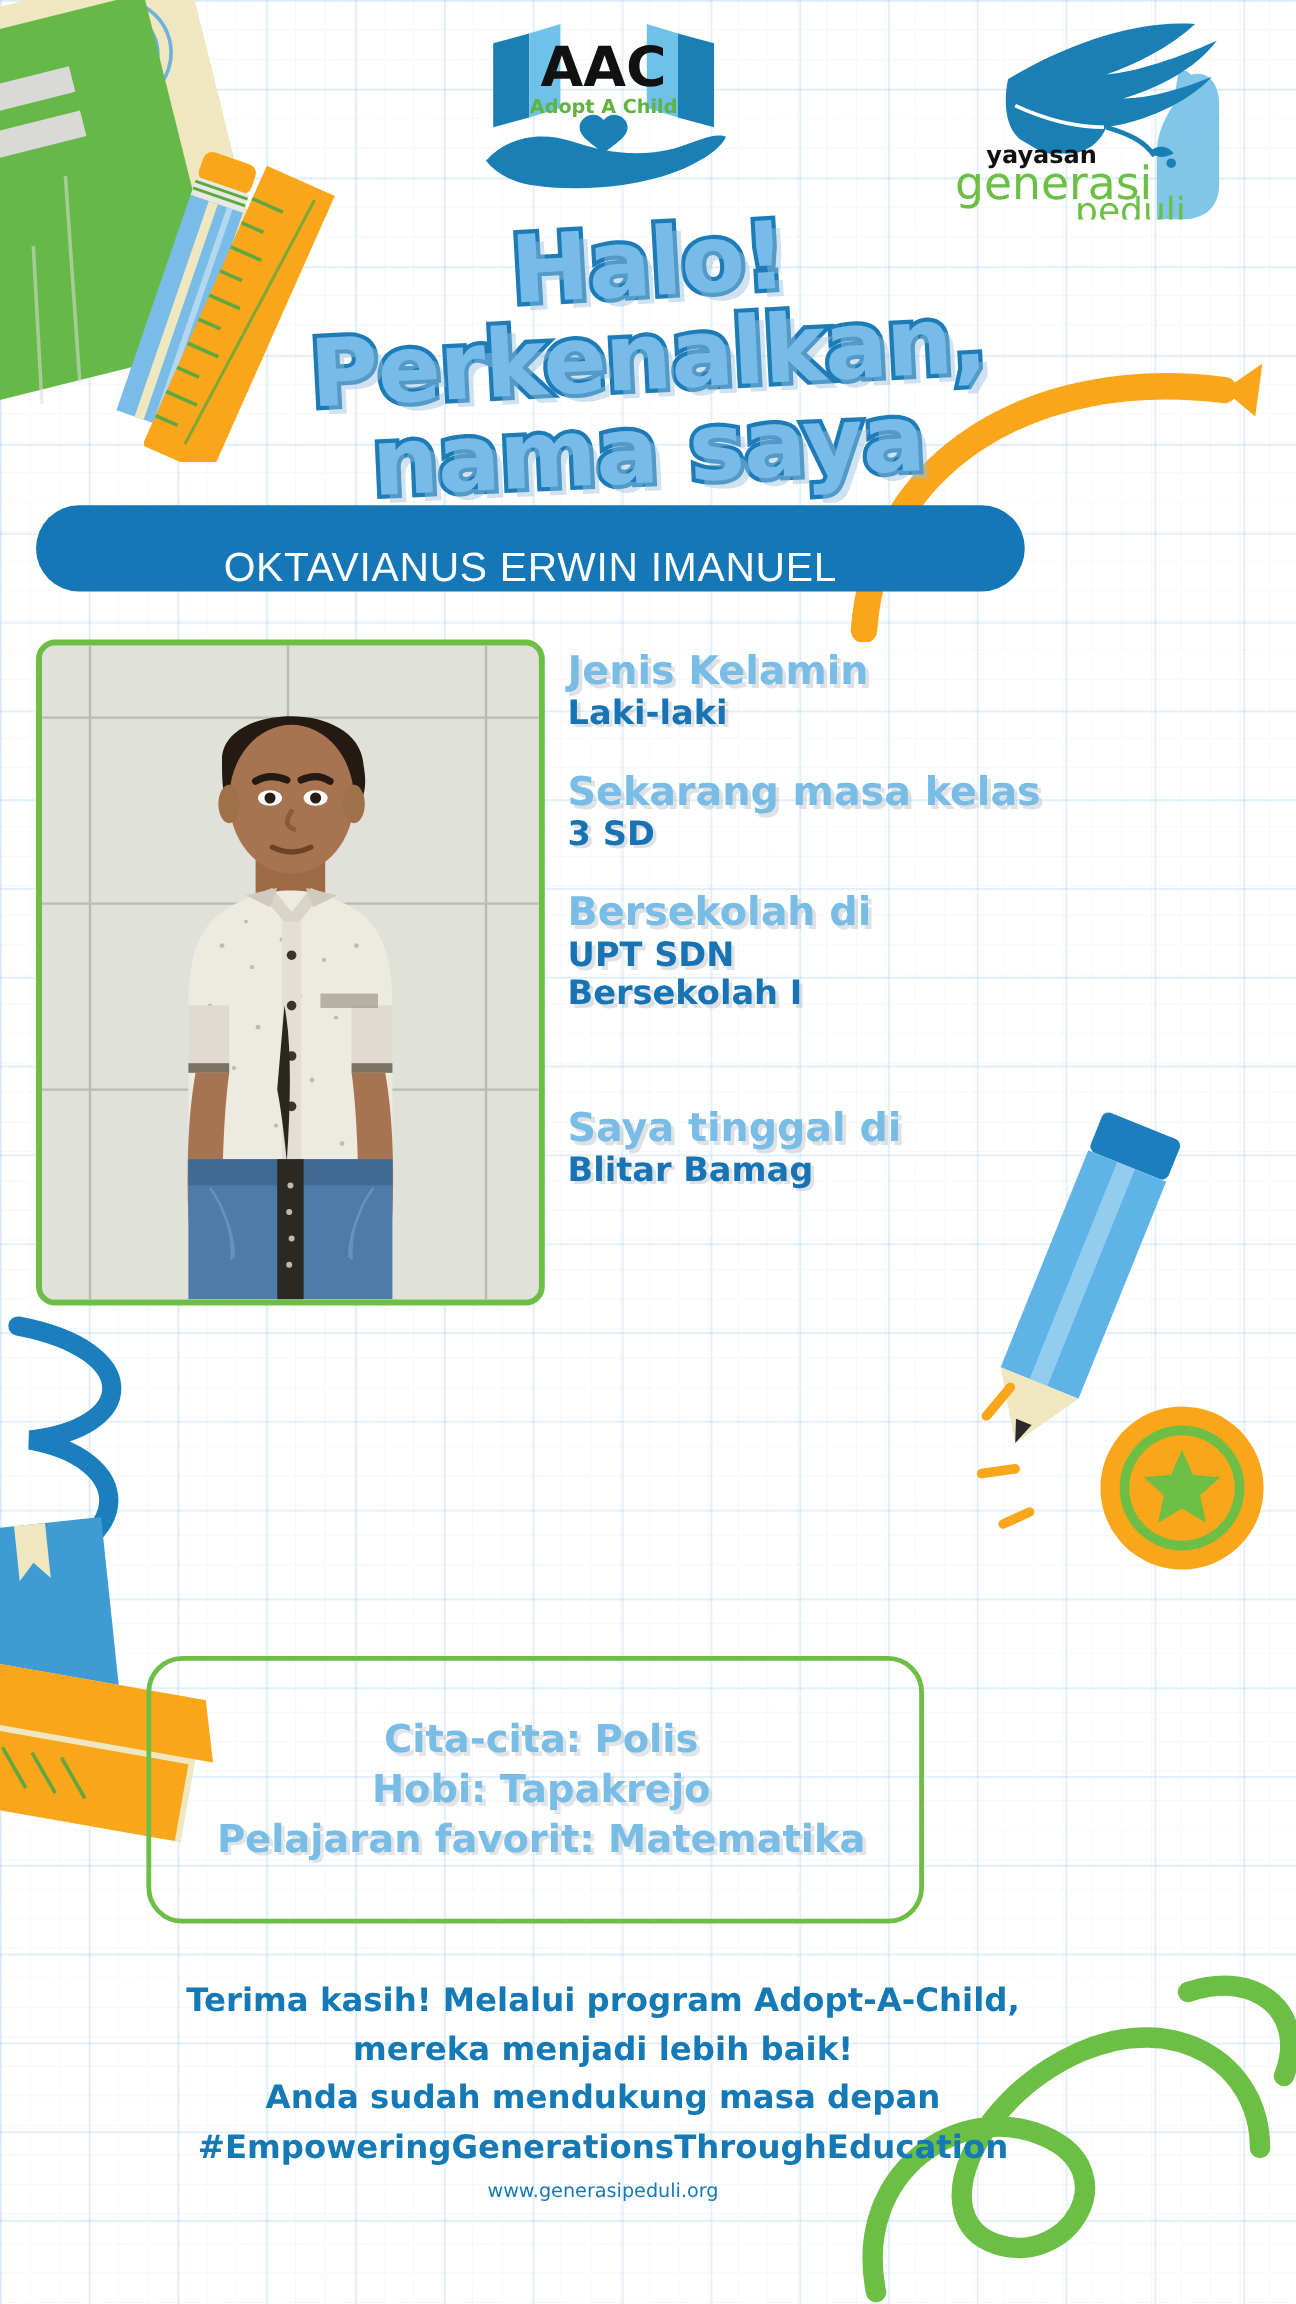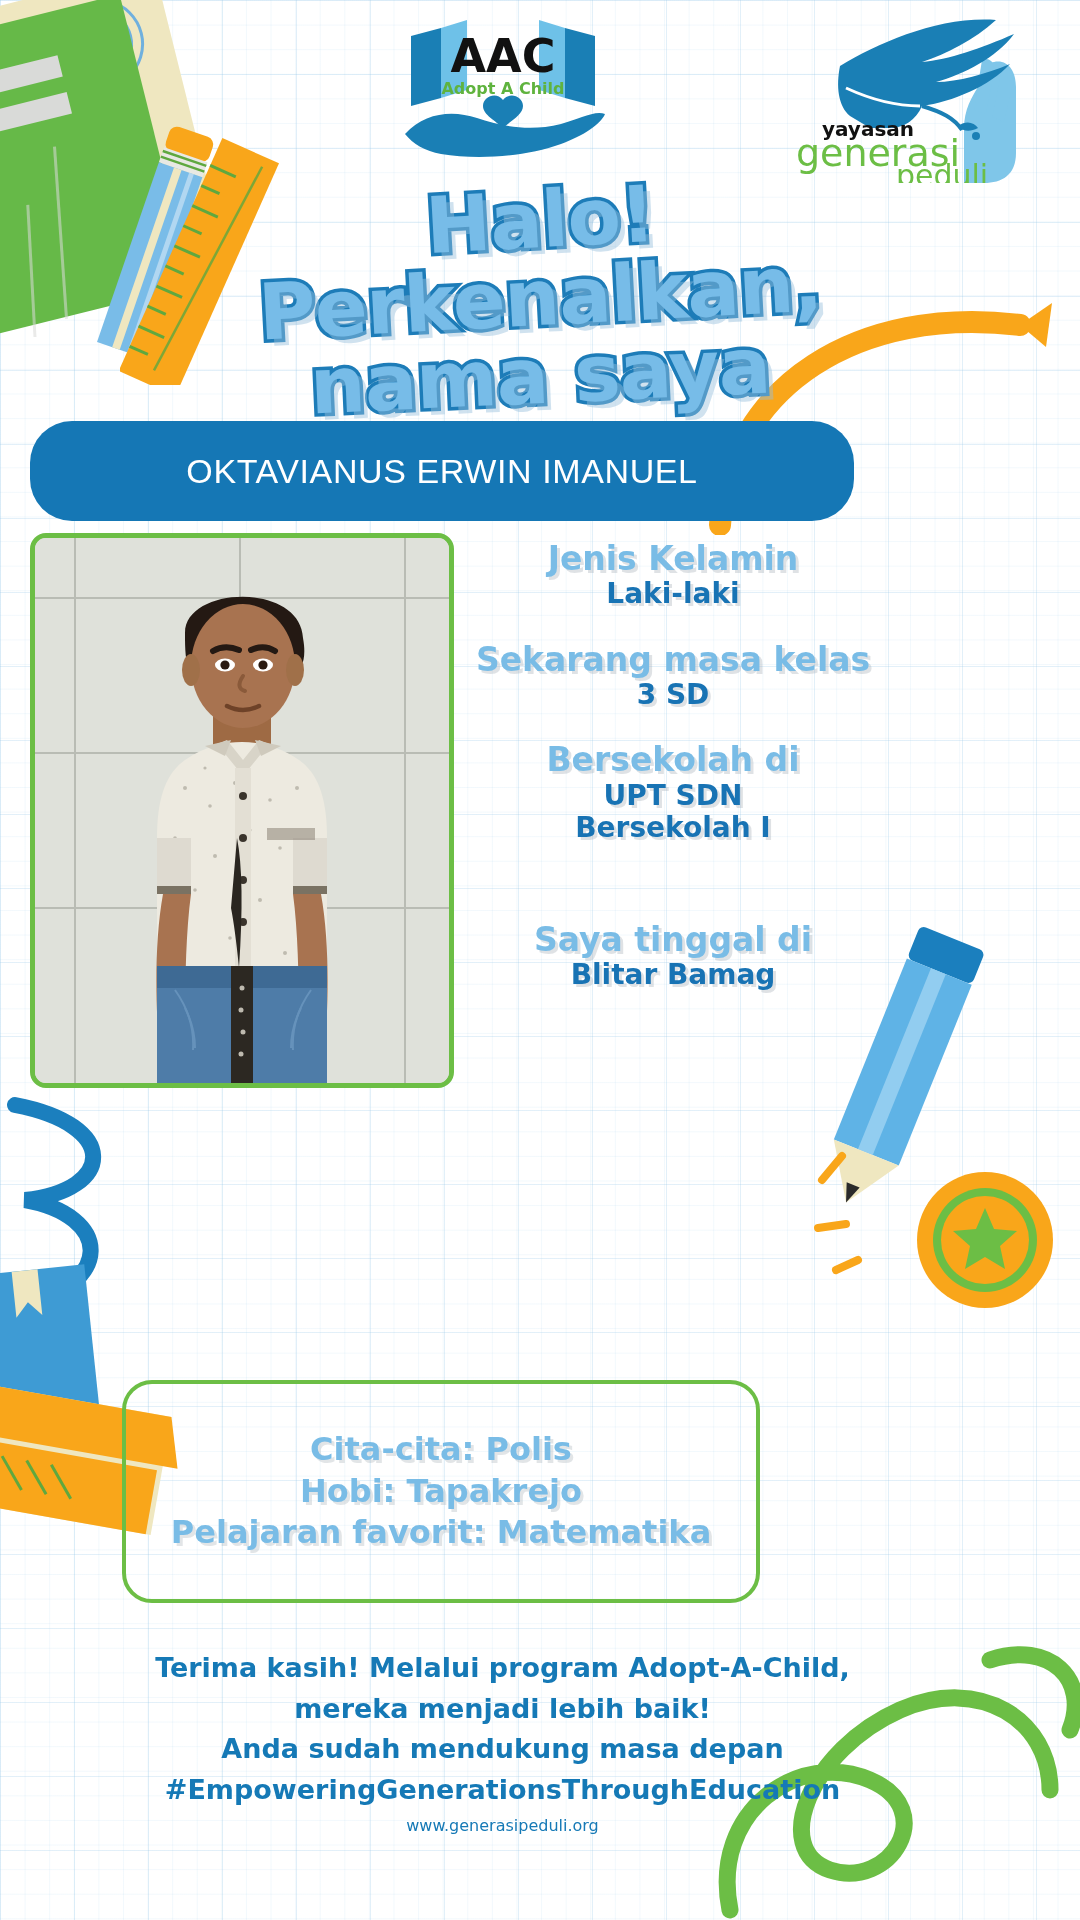--- a/index.html
+++ b/index.html
@@ -35,58 +35,58 @@
     paint-order:stroke fill;
     text-shadow:7px 7px 0 rgba(150,190,220,.45);
     white-space:nowrap;letter-spacing:-1px;
   }
   .hero .l1{top:10px;font-size:78px;transform:rotate(-3.2deg);}
   .hero .l2{top:88px;font-size:78px;transform:rotate(-3.0deg);}
   .hero .l3{top:166px;font-size:78px;transform:rotate(-2.6deg);}
 
   
   .name-banner{
-    position:absolute;left:30px;top:421px;width:824px;height:100px;
+    position:absolute;left:30px;top:421px;width:824px;height:72px;
     background:#1577B5;border-radius:42px;
-    display:flex;align-items:center;justify-content:center;
+    display:flex;align-items:flex-end;justify-content:center;
   }
   .name-banner span{
     color:#ffffff;font-size:34px;font-weight:400;letter-spacing:.6px;
     font-family:"Liberation Sans", sans-serif;
   }
 
   
   .photo-frame{
     position:absolute;left:30px;top:533px;width:414px;height:545px;
     border:5px solid #6CBE45;border-radius:16px;overflow:hidden;background:#dfe2da;
   }
   .photo-inner{position:absolute;inset:0;}
   .kid{position:absolute;left:0;top:0;width:100%;height:100%;}
 
   
-  .info{position:absolute;left:463px;top:540px;width:420px;text-align:center;}
+  .info{position:absolute;left:473px;top:540px;width:420px;}
   .lbl{
     font-family:"DejaVu Sans", sans-serif;
     font-size:33px;font-weight:700;color:#79BCE6;line-height:1.16;
     text-shadow:3px 3px 0 rgba(150,160,170,.30);
   }
   .val{
     font-family:"DejaVu Sans", sans-serif;
     font-size:28px;font-weight:700;color:#1873B4;line-height:1.16;
     text-shadow:3px 3px 0 rgba(150,160,170,.30);
     margin-bottom:30px;
   }
   .val.tight{margin-bottom:0;}
   .gap-big{height:46px;}
 
   
   .hobby-box{
     position:absolute;left:122px;top:1380px;width:630px;height:215px;
     border:4px solid #6CBE45;border-radius:30px;
-    display:flex;flex-direction:column;align-items:center;justify-content:center;
+    display:flex;flex-direction:column;align-items:center;justify-content:center;padding-left:10px;
   }
   .hobby-box div{
     font-family:"DejaVu Sans", sans-serif;
     font-size:32px;font-weight:700;color:#79BCE6;line-height:1.30;
     text-shadow:3px 3px 0 rgba(150,160,170,.28);
     text-align:center;white-space:nowrap;
   }
 
   
   .footer{

